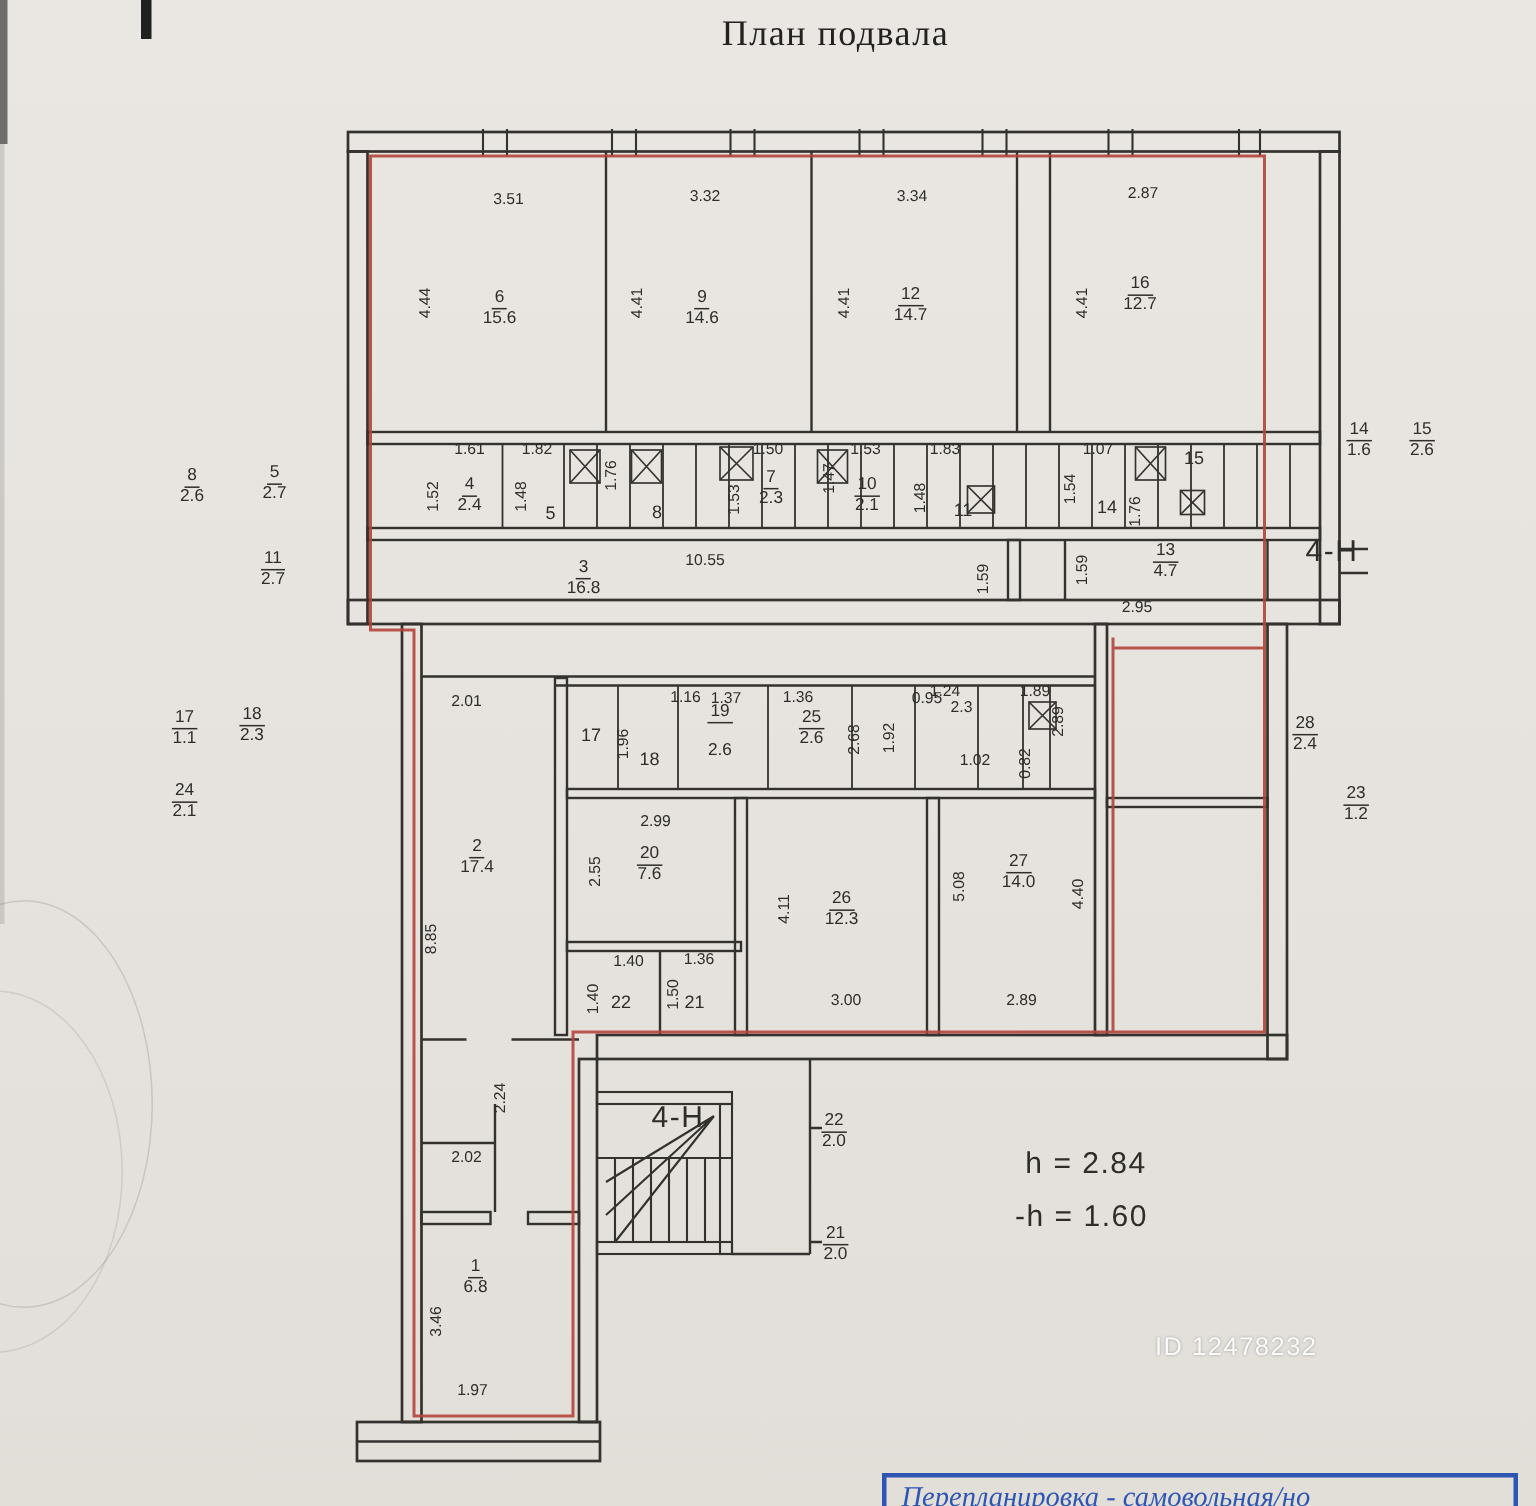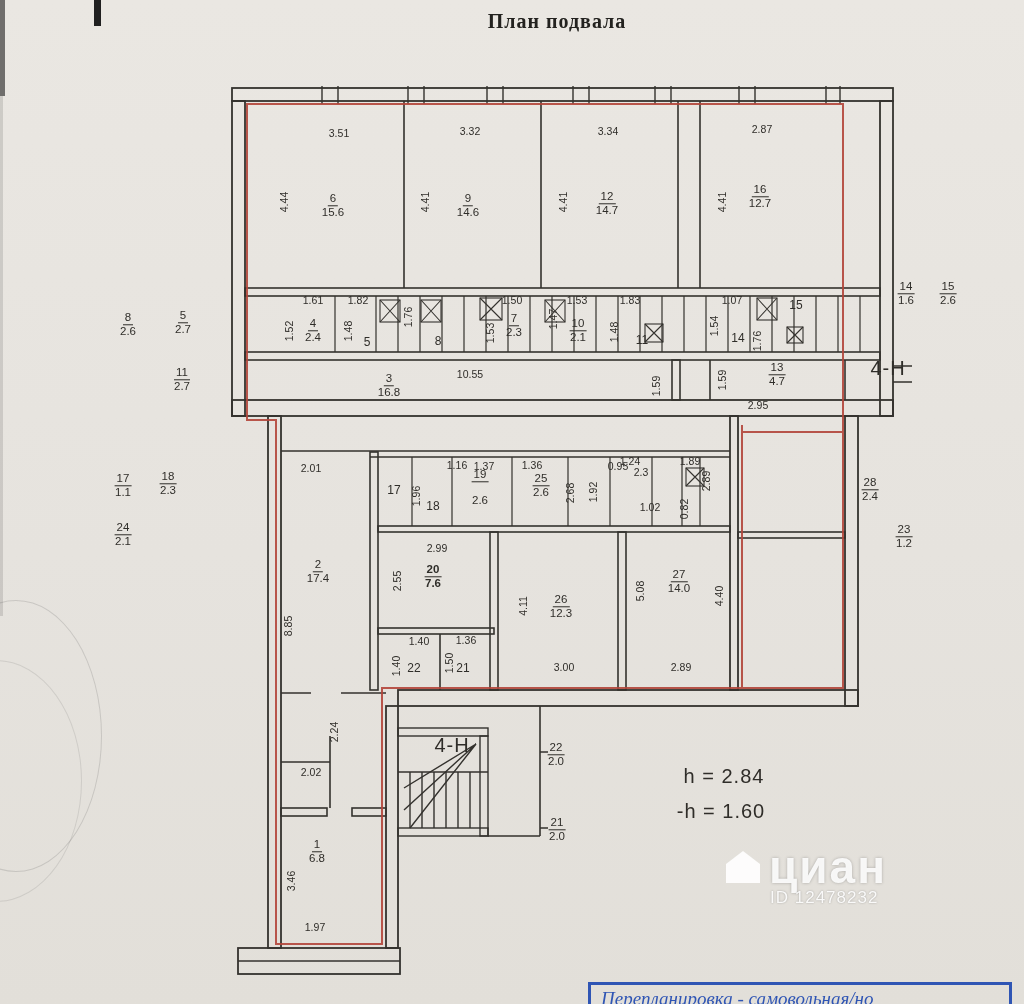--- a/index.html
+++ b/index.html
@@ -1,21 +1,21 @@
 <!DOCTYPE html>
 <html><head>
 <meta charset="utf-8">
 <style>
   html,body{margin:0;padding:0;}
   body{width:1024px;height:1004px;overflow:hidden;background:#e7e4df;}
   #page{position:relative;width:1024px;height:1004px;
         background:linear-gradient(180deg,#eae7e2 0%,#e6e3de 55%,#e2dfd9 100%);
         font-family:"Liberation Sans",sans-serif;color:#2f2d29;}
   #title{position:absolute;left:557px;top:10px;transform:translateX(-50%);
-         font-family:"Liberation Serif",serif;font-weight:700;font-size:20px;
+         font-family:"Liberation Serif",serif;font-weight:400;font-size:24px;
          letter-spacing:1px;color:#23221f;white-space:nowrap;}
   svg#plan{position:absolute;left:0;top:0;}
   #labels{position:absolute;left:0;top:0;width:100%;height:100%;pointer-events:none;}
   .lbl{position:absolute;transform:translate(-50%,-50%);font-size:10.5px;
        color:#2f2d29;white-space:nowrap;line-height:1;}
   .lbl.rot{transform:translate(-50%,-50%) rotate(-90deg);}
   .lbl.num{font-size:12px;}
   .lbl.big{font-size:20px;letter-spacing:1px;}
   .frac{position:absolute;transform:translate(-50%,-50%);display:flex;
         flex-direction:column;align-items:center;font-size:11.5px;line-height:1.15;
@@ -159,21 +159,21 @@
         <span class="fd">2.6</span>
       </div>
       <div class="frac" style="left: 541px; top: 486px;">
         <span class="fn">25</span>
         <span class="fd">2.6</span>
       </div>
       <div class="frac" style="left: 318px; top: 572px;">
         <span class="fn">2</span>
         <span class="fd">17.4</span>
       </div>
-      <div class="frac" style="left: 433px; top: 577px; font-weight: bold;">
+      <div class="frac" style="left: 433px; top: 577px;">
         <span class="fn">20</span>
         <span class="fd">7.6</span>
       </div>
       <div class="frac" style="left: 561px; top: 607px;">
         <span class="fn">26</span>
         <span class="fd">12.3</span>
       </div>
       <div class="frac" style="left: 679px; top: 582px;">
         <span class="fn">27</span>
         <span class="fd">14.0</span>
@@ -294,26 +294,20 @@
       <div class="lbl num" style="left: 394px; top: 490px;">17</div>
       <div class="lbl num" style="left: 433px; top: 506px;">18</div>
       <div class="lbl num" style="left: 414px; top: 668px;">22</div>
       <div class="lbl num" style="left: 463px; top: 668px;">21</div>
       <div class="lbl big" style="left: 888px; top: 368px;">4-Н</div>
       <div class="lbl big" style="left: 452px; top: 745px;">4-Н</div>
       <div class="lbl big" style="left: 724px; top: 776px;">h = 2.84</div>
       <div class="lbl big" style="left: 721px; top: 811px;">-h = 1.60</div>
     </div>
 
-  <div id="watermark">
-    <svg width="38" height="38" viewBox="0 0 38 38">
-      <polygon points="19,3 36,16 36,35 2,35 2,16" fill="rgba(255,255,255,0.9)"></polygon>
-    </svg>
-    <span>циан</span>
-  </div>
   <div id="wm-id">ID 12478232</div>
 
   <div id="stamp">
     <span>Перепланировка - самовольная/но</span>
   </div>
 
   <div class="art" style="left:94px;top:0;width:7px;height:26px;background:#202020;"></div>
   <div class="art" style="left:0;top:0;width:5px;height:96px;background:rgba(30,30,30,.6);"></div>
   <div class="art" style="left:0;top:96px;width:3px;height:520px;background:rgba(60,60,60,.16);"></div>
   <div class="art" style="left:-70px;top:600px;width:170px;height:270px;border:1px solid rgba(90,90,90,.2);border-radius:50%;"></div>

